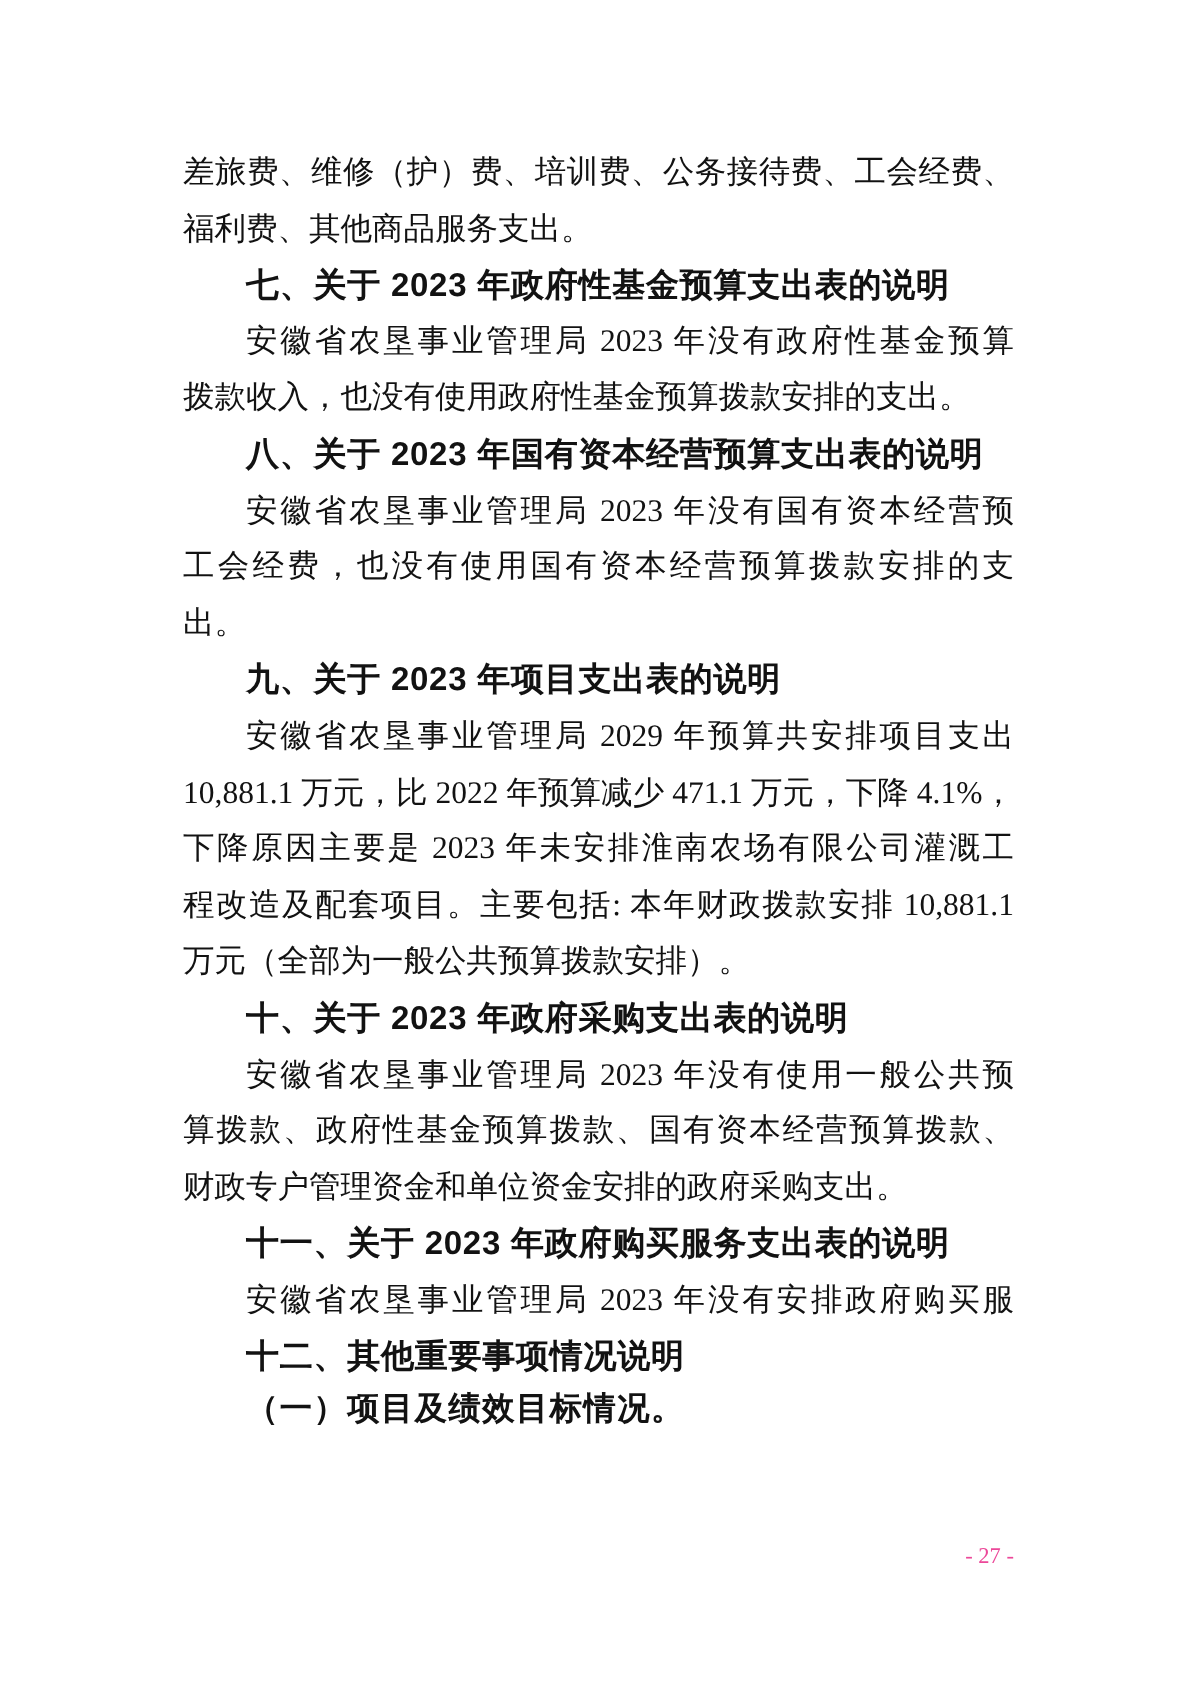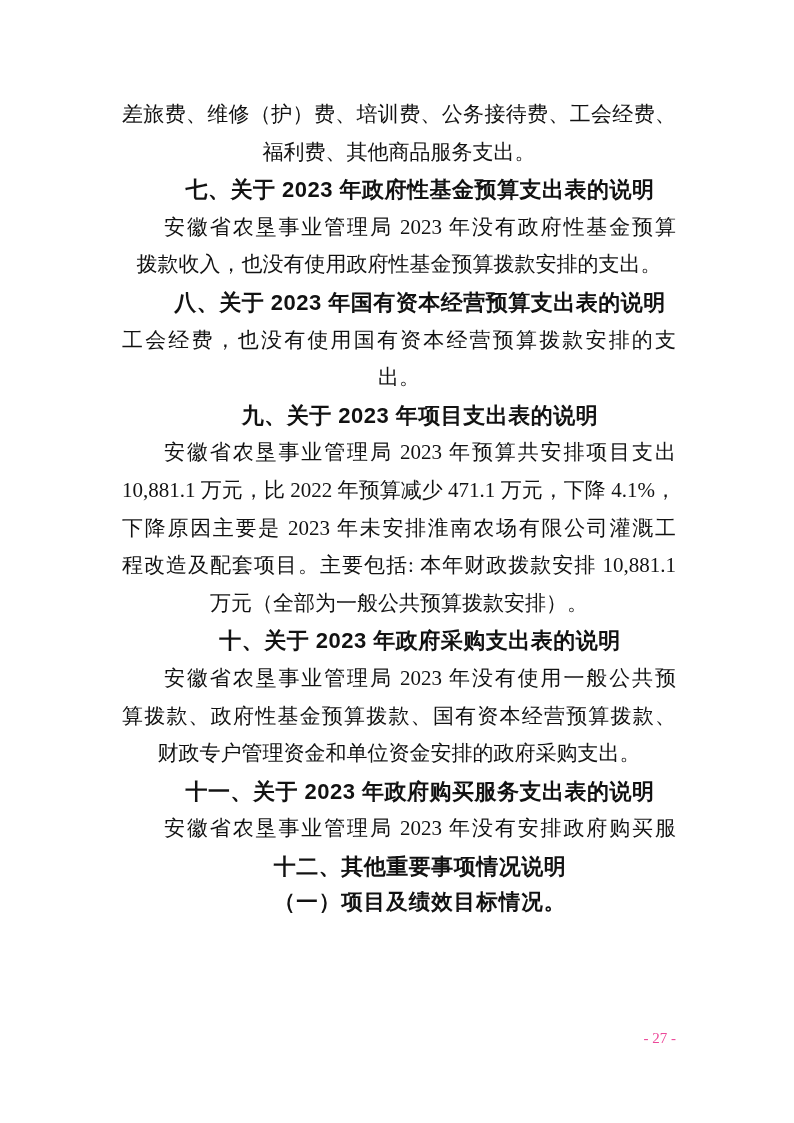--- a/index.html
+++ b/index.html
@@ -21,21 +21,21 @@
     position: absolute;
     left: 122px;
     top: 96px;
     width: 554px;
   }
   .line {
     height: 37.6px;
     line-height: 37.6px;
     font-size: 21px;
     white-space: nowrap;
-    text-align: center;
+    text-align: left;
   }
   
   .j {
     text-align: justify;
     text-align-last: justify;
   }
   
   .ind {
     padding-left: 42px;
   }
@@ -72,26 +72,27 @@
     <div class="line j">差旅费、维修（护）费、培训费、公务接待费、工会经费、</div>
     <div class="line">福利费、其他商品服务支出。</div>
 
     <div class="line heading ind">七、关于 2023 年政府性基金预算支出表的说明</div>
 
     <div class="line ind j">安徽省农垦事业管理局 2023 年没有政府性基金预算</div>
     <div class="line">拨款收入，也没有使用政府性基金预算拨款安排的支出。</div>
 
     <div class="line heading ind">八、关于 2023 年国有资本经营预算支出表的说明</div>
 
+    <div class="line ind j">安徽省农垦事业管理局 2023 年没有国有资本经营预</div>
     <div class="line j">工会经费，也没有使用国有资本经营预算拨款安排的支</div>
     <div class="line">出。</div>
 
     <div class="line heading ind">九、关于 2023 年项目支出表的说明</div>
 
-    <div class="line ind j">安徽省农垦事业管理局 2023 年预算共安排项目支出</div>
+    <div class="line ind j">安徽省农垦事业管理局 2029 年预算共安排项目支出</div>
     <div class="line j">10,881.1 万元，比 2022 年预算减少 471.1 万元，下降 4.1%，</div>
     <div class="line j">下降原因主要是 2023 年未安排淮南农场有限公司灌溉工</div>
     <div class="line j">程改造及配套项目。主要包括: 本年财政拨款安排 10,881.1</div>
     <div class="line">万元（全部为一般公共预算拨款安排）。</div>
 
     <div class="line heading ind">十、关于 2023 年政府采购支出表的说明</div>
 
     <div class="line ind j">安徽省农垦事业管理局 2023 年没有使用一般公共预</div>
     <div class="line j">算拨款、政府性基金预算拨款、国有资本经营预算拨款、</div>
     <div class="line">财政专户管理资金和单位资金安排的政府采购支出。</div>

